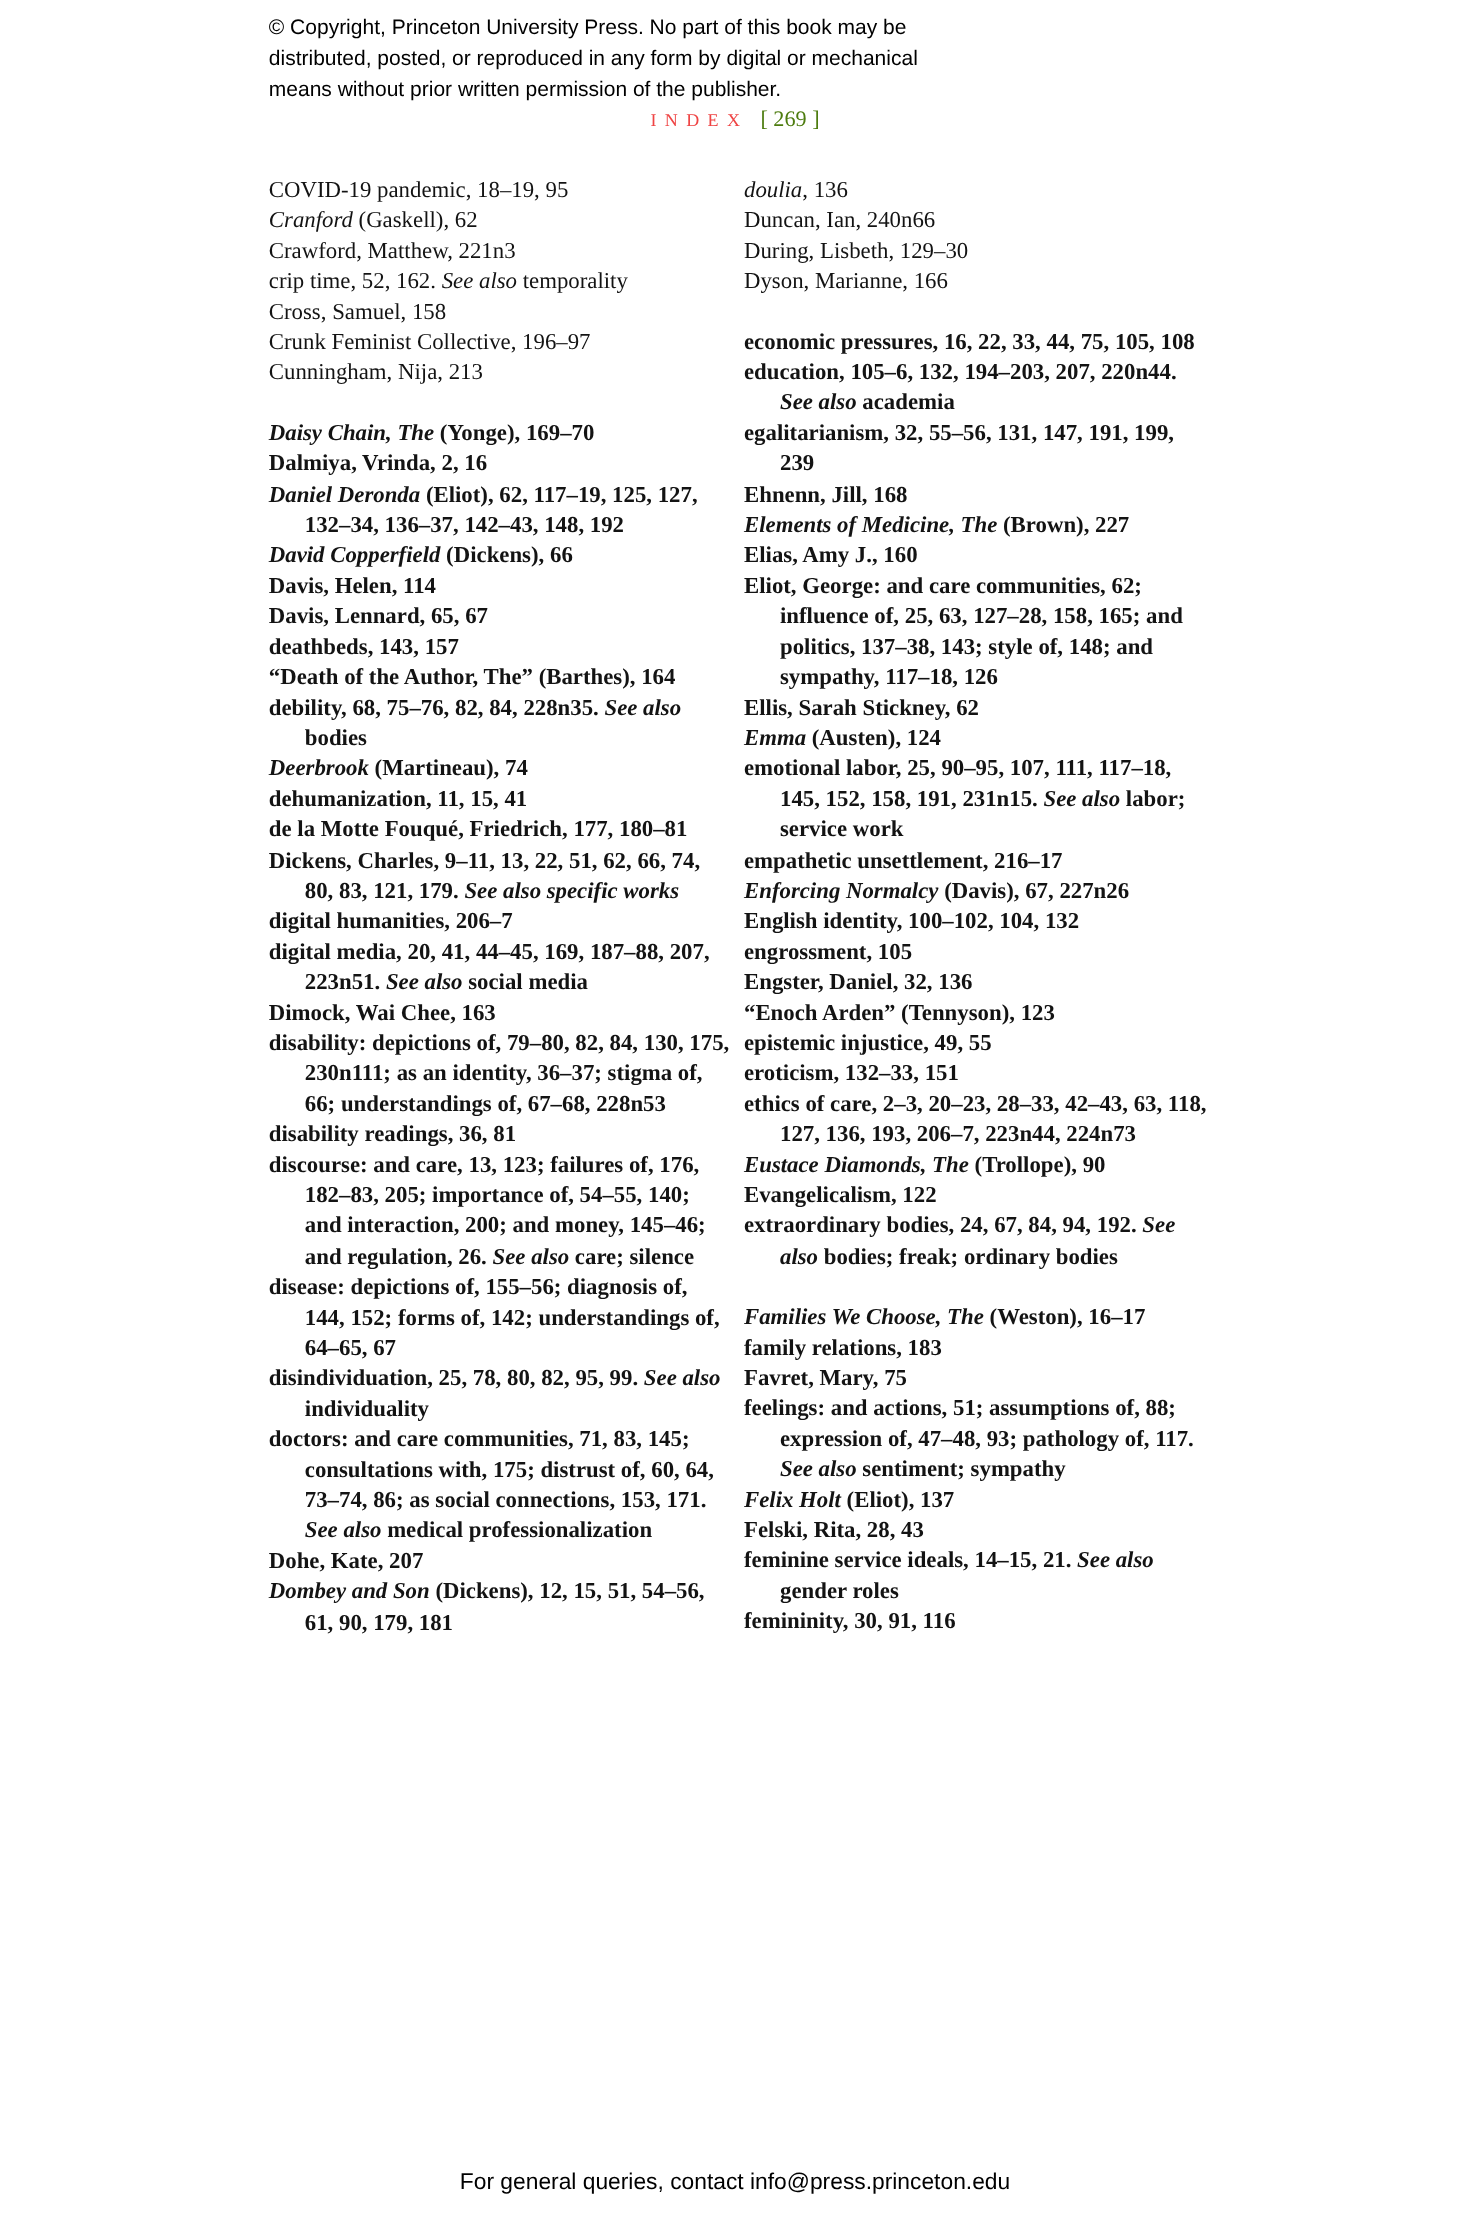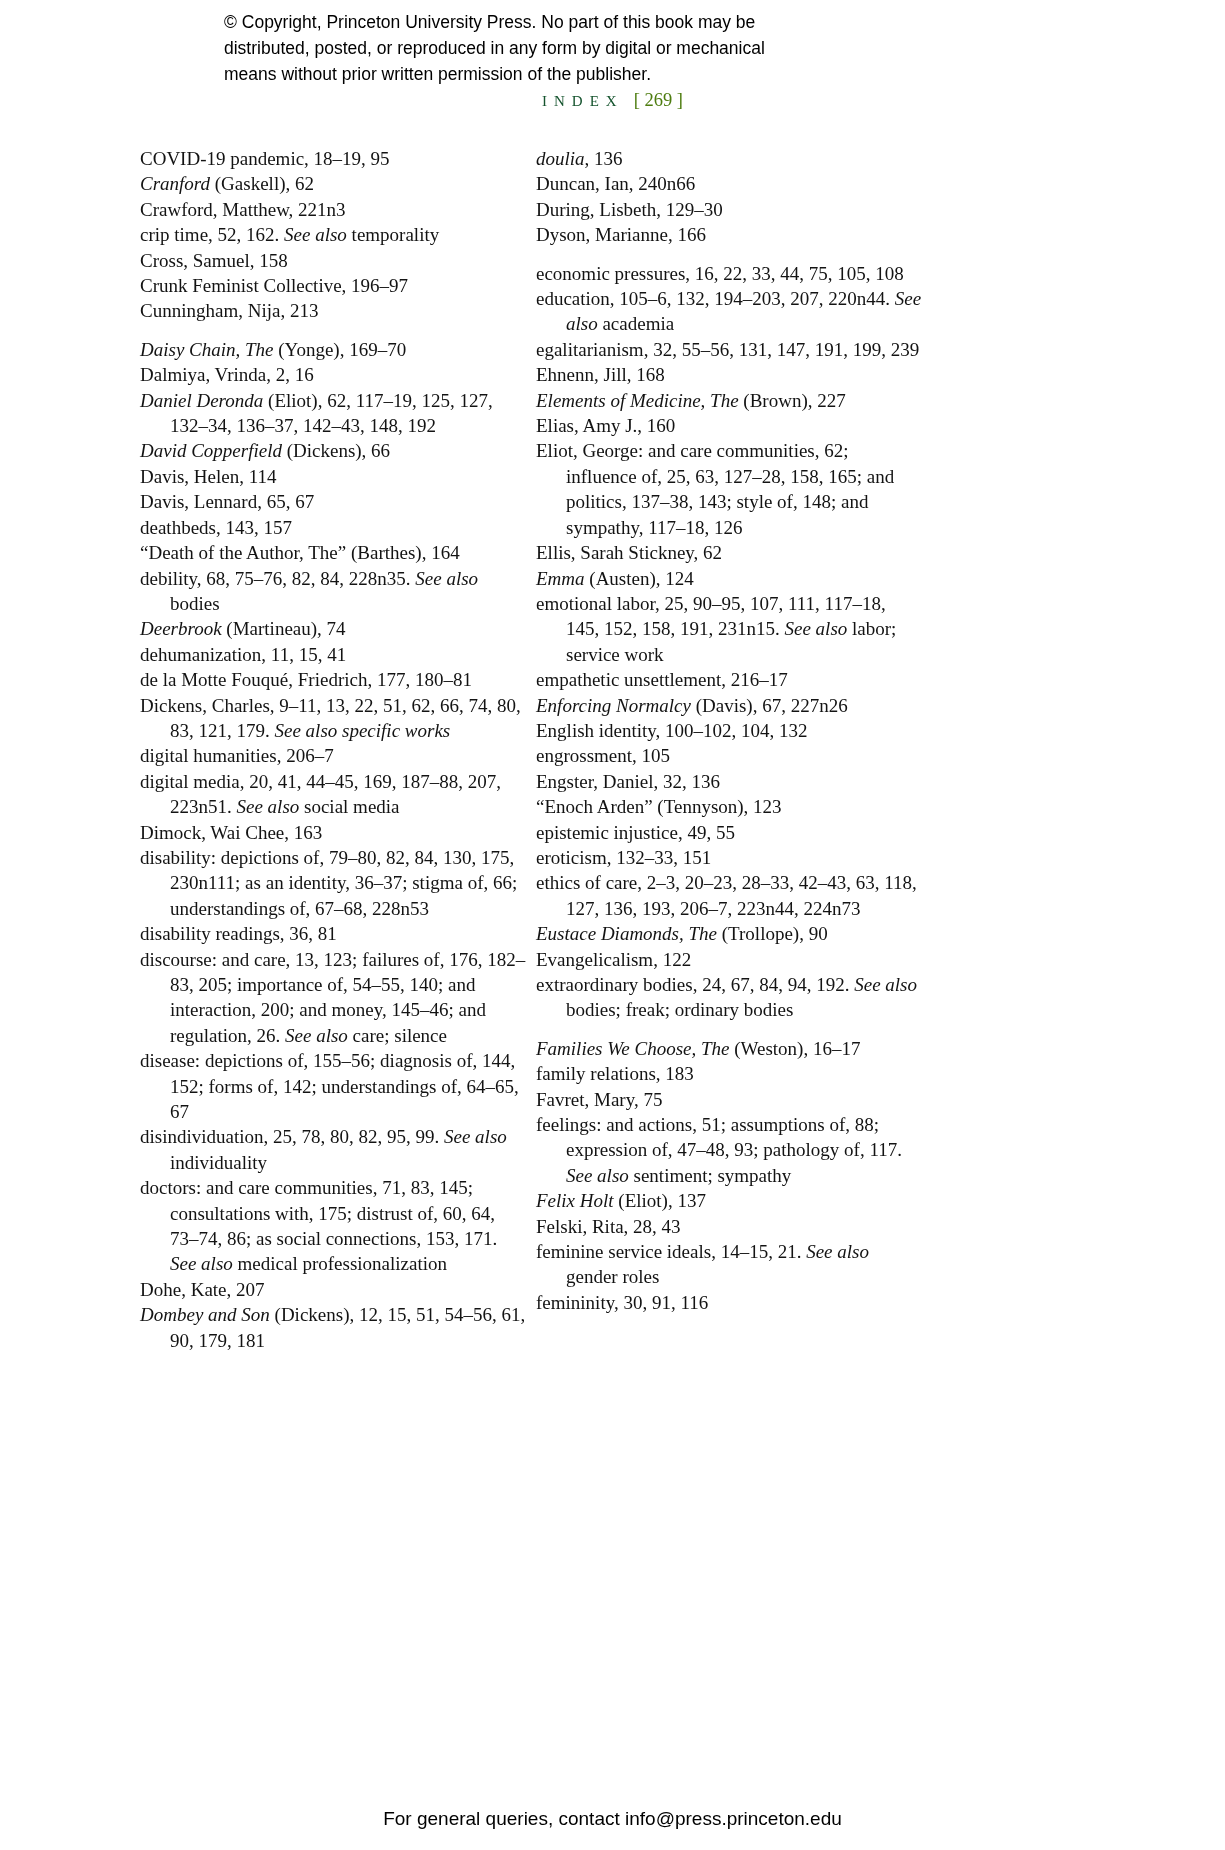--- a/index.html
+++ b/index.html
@@ -26,41 +26,42 @@
   .running-head {
     position: absolute;
     top: 90px;
     left: 0;
     width: 100%;
     text-align: center;
   }
   .head-label {
     font-size: 15px;
     letter-spacing: 7px;
-    color: #14532d;
+    color: #ef4444;
   }
   .head-page {
     font-size: 18.5px;
     margin-left: 10px;
     color: #4d7c0f;
   }
   .columns {
     position: absolute;
     left: 140px;
     top: 146px;
     width: 950px;
     display: flex;
     gap: 10px;
+    justify-content: center;
   }
   .col {
     width: 386px;
     font-size: 19px;
     line-height: 25.4px;
   }
-  .group + .group { margin-top: 13px; }
+  .group + .group { margin-top: 25px; font-weight: bold; }
   .entry {
     padding-left: 30px;
     text-indent: -30px;
   }
   .it { font-style: italic; }
   .footer {
     position: absolute;
     left: 0;
     bottom: 20px;
     width: 100%;

